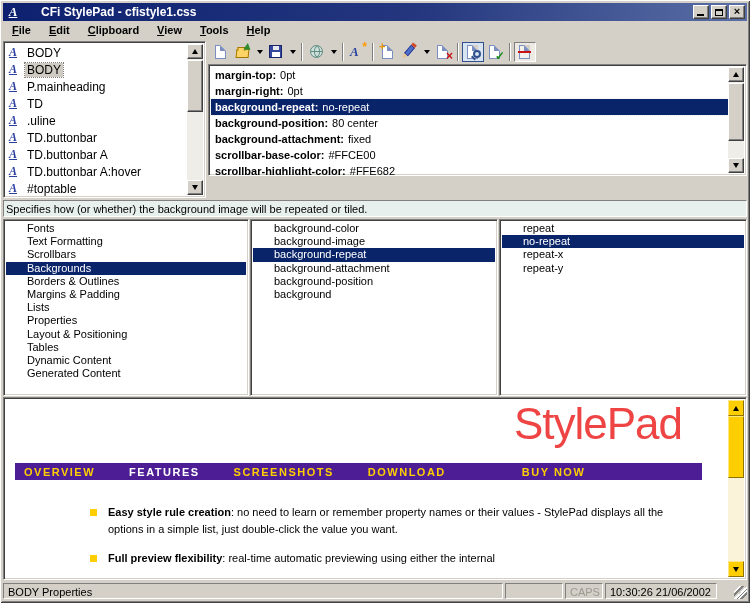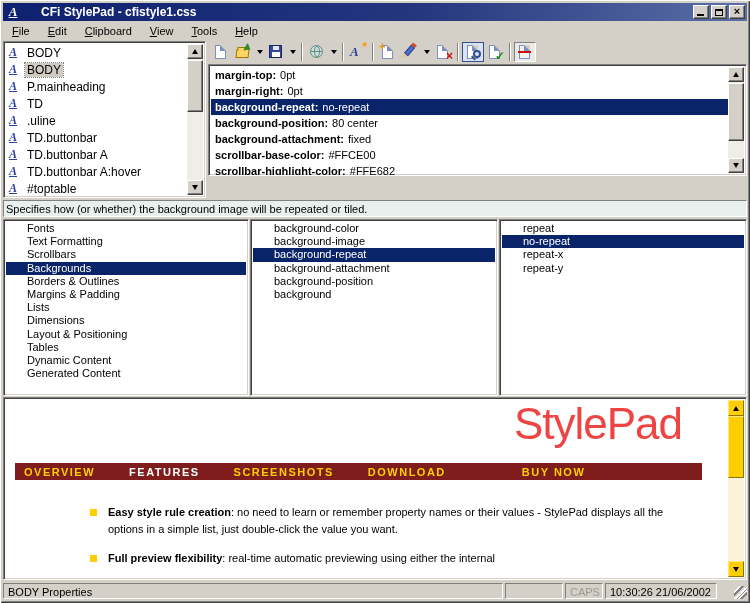--- a/index.html
+++ b/index.html
@@ -21,21 +21,21 @@
     border:1px solid; border-color:#FFF #404040 #404040 #FFF;
     box-shadow: inset -1px -1px 0 #808080; position:relative;
     display:flex; align-items:center; justify-content:center;
     font-weight:bold; font-size:10px; line-height:1; }
   .glyph-min { position:absolute; left:3px; bottom:2px; width:7px; height:2px; background:#000; }
   .glyph-max { width:8px; height:7px; border:1px solid #000; border-top:2px solid #000; }
   .glyph-close { font-size:11px; font-weight:bold; margin-top:-1px; }
 
   
   .menubar { position:absolute; left:3px; top:22px; right:11px; height:18px;
-    display:flex; align-items:flex-end; }
+    display:flex; align-items:flex-start;font-weight:bold; }
   .menu-item { padding:2px 9px 3px 9px; cursor:default; }
   .menu-item u { text-decoration:underline; }
 
   
   .sunken { background:#fff; border:1px solid; border-color:#808080 #FFF #FFF #808080;
     box-shadow: inset 1px 1px 0 #404040, inset -1px -1px 0 #D4D0C8; }
 
   
   .selectors { position:absolute; left:3px; top:41px; width:203px; height:157px; overflow:hidden; }
   .selectors .rows { position:absolute; left:2px; top:2px; right:18px; bottom:2px; }
@@ -124,21 +124,21 @@
   .cat-col { position:absolute; top:219px; height:177px; overflow:hidden; }
   .col1 { left:3px; width:246px; } .col2 { left:250px; width:248px; } .col3 { left:499px; width:248px; }
   .cat-col .rows { position:absolute; left:2px; top:2px; right:2px; }
   .cat-row { height:13.2px; line-height:13px; padding-left:21px; white-space:nowrap; }
   .cat-row.sel { background:#0A246A; color:#FFF; }
 
   
   .preview { position:absolute; left:3px; top:397px; right:3px; height:183px; overflow:hidden; }
   .pv-logo { position:absolute; top:2px; right:64px; font-size:44px; font-weight:normal;
     color:#ef4444; letter-spacing:-1px; line-height:1.1; }
-  .pv-nav { position:absolute; top:65px; left:11px; right:44px; height:17px; background:#7f1d1d;
+  .pv-nav { position:absolute; top:65px; left:11px; right:44px; height:17px; background:#4c1d95;
     display:flex; align-items:center; padding-left:9px; }
   .nav-item { color:#FFCE00; font-weight:bold; font-size:11px; letter-spacing:1.5px; white-space:nowrap; }
   .nav-item + .nav-item { margin-left:34px; }
   .nav-item:last-child { margin-left:76px; }
   .nav-item.active { color:#FFF; }
   .pv-bullets { position:absolute; top:106px; left:86px; width:584px; }
   .bullet-row { display:flex; margin-bottom:12px; }
   .bullet-sq { flex:0 0 7px; width:7px; height:7px; background:#FFCE00; margin:5px 11px 0 0; }
   .bullet-text { font-size:11px; line-height:17px; }
   .bullet-text .lead { font-weight:bold; }
@@ -382,21 +382,21 @@
 
   <div class="cat-col col1 sunken">
     <div class="rows">
       <div class="cat-row">Fonts</div>
       <div class="cat-row">Text Formatting</div>
       <div class="cat-row">Scrollbars</div>
       <div class="cat-row sel">Backgrounds</div>
       <div class="cat-row">Borders &amp; Outlines</div>
       <div class="cat-row">Margins &amp; Padding</div>
       <div class="cat-row">Lists</div>
-      <div class="cat-row">Dimensions</div>
+      <div class="cat-row">Properties</div>
       <div class="cat-row">Layout &amp; Positioning</div>
       <div class="cat-row">Tables</div>
       <div class="cat-row">Dynamic Content</div>
       <div class="cat-row">Generated Content</div>
     </div>
   </div>
 
   <div class="cat-col col2 sunken">
     <div class="rows">
       <div class="cat-row">background-color</div>

